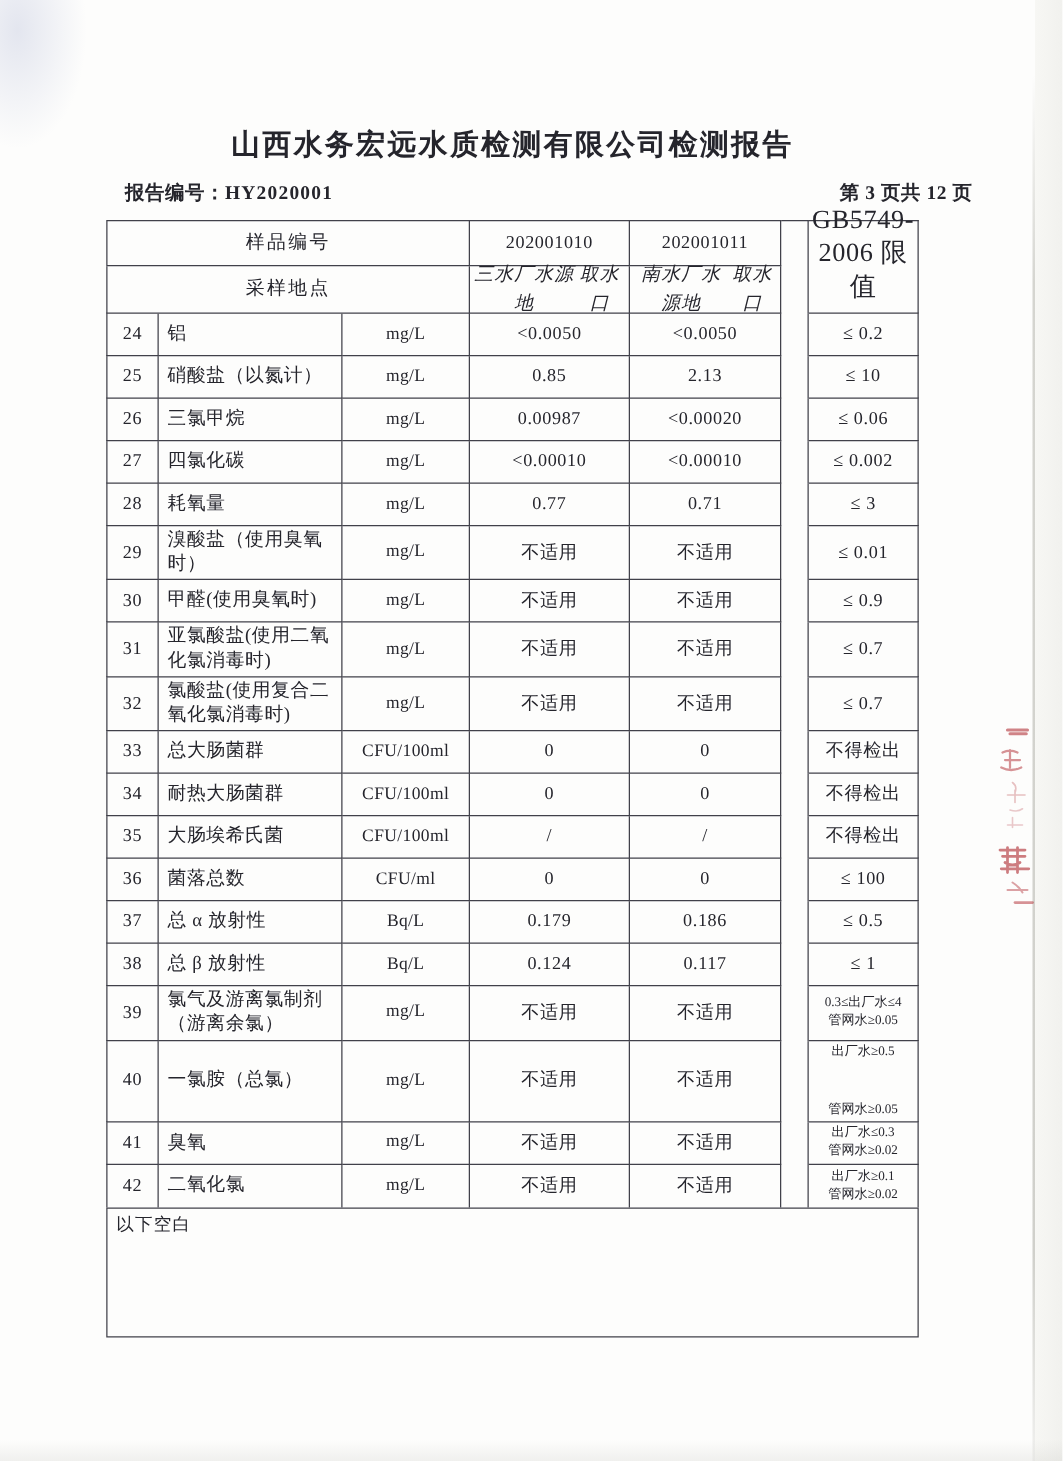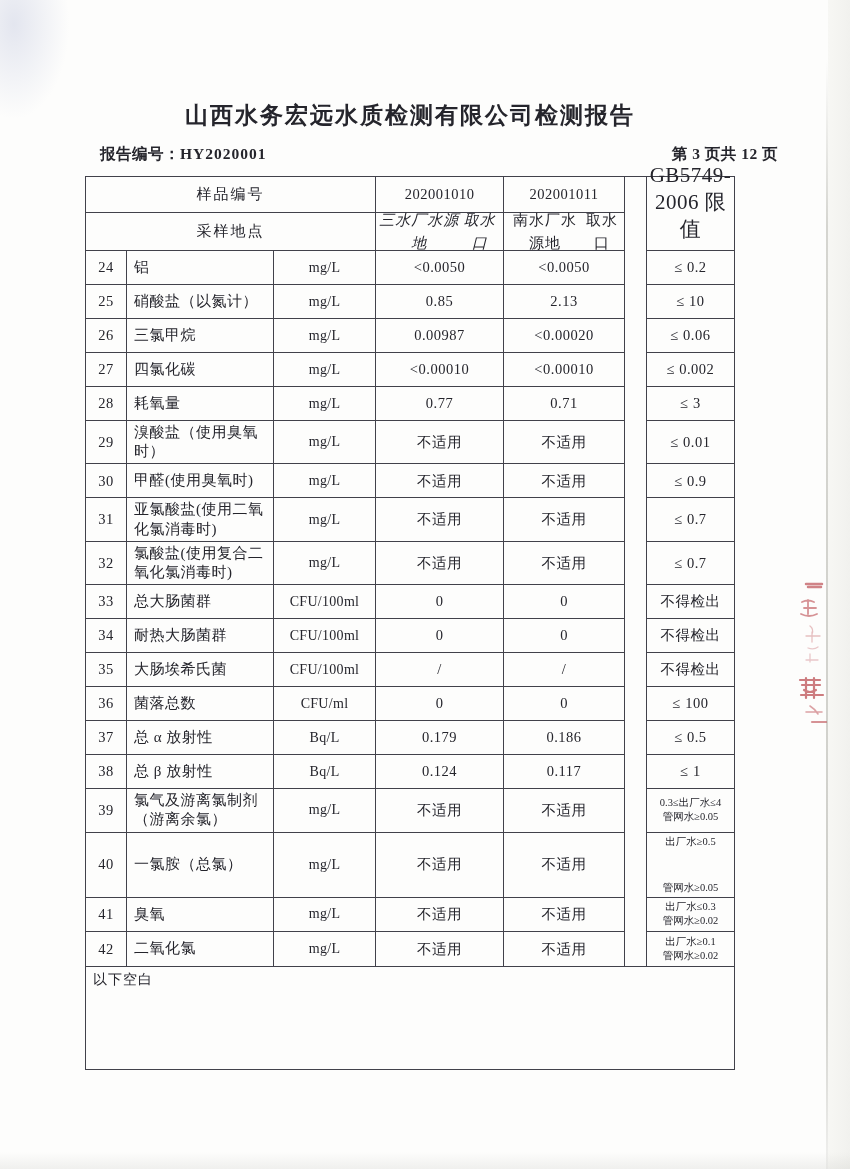--- a/index.html
+++ b/index.html
@@ -122,21 +122,21 @@
   <div class="cell bt limit-h" style="grid-column:7;grid-row:1 / 3;">
       <span>GB5749-</span>
       <span>2006 限值</span>
     </div>
 
   <div class="cell bl hdr-label" style="grid-column:1 / 4;grid-row:2;">采样地点</div>
   <div class="cell site-cell" style="grid-column:4;grid-row:2;font-style:italic;">
       <span>三水厂水源地</span>
       <span>取水口</span>
     </div>
-  <div class="cell site-cell" style="grid-column:5;grid-row:2;">
+  <div class="cell site-cell" style="grid-column:5;grid-row:2;font-style:italic;">
       <span>南水厂水源地</span>
       <span>取水口</span>
     </div>
 
   <div class="cell bl num-cell">24</div>
     <div class="cell name">铝</div>
     <div class="cell unit-cell">mg/L</div>
     <div class="cell num-cell">&lt;0.0050</div>
     <div class="cell num-cell">&lt;0.0050</div>
     <div class="cell sp"></div>

